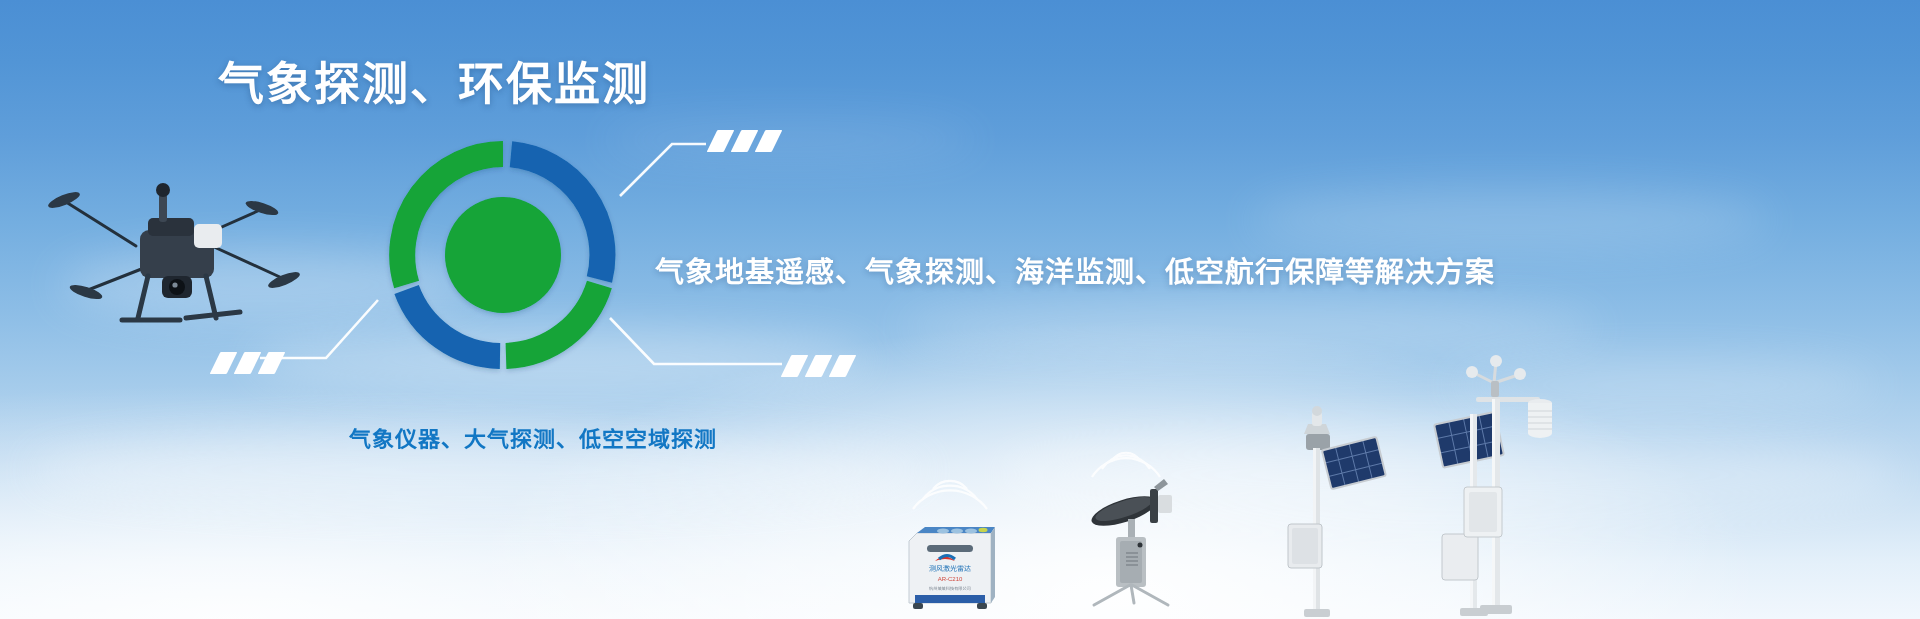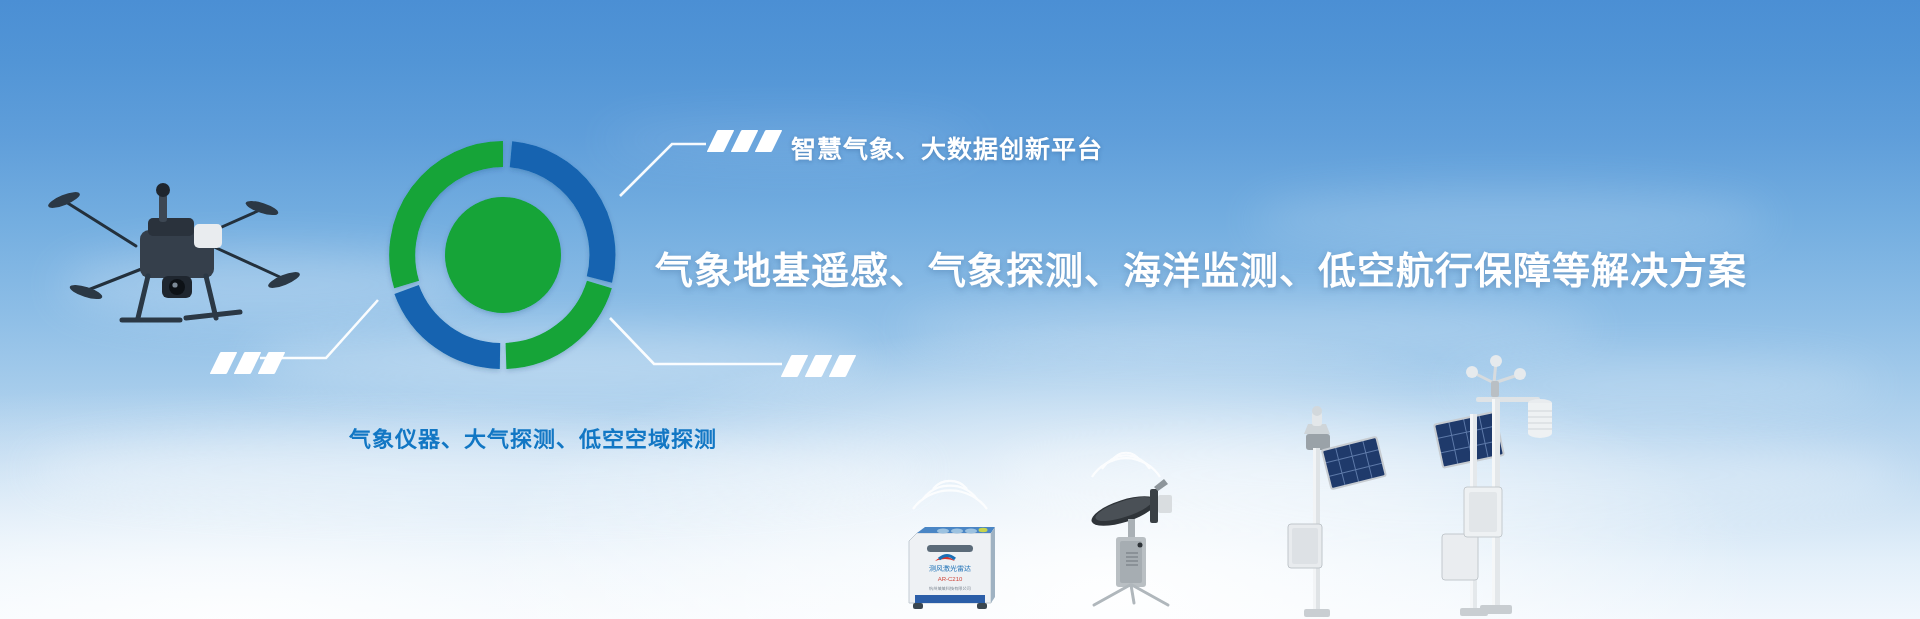--- a/index.html
+++ b/index.html
@@ -60,22 +60,22 @@
   .sl-bl{left:215px;top:352px;}
   .sl-br{left:786px;top:355px;}
 
   
   .callout-top{
     position:absolute;left:791px;top:129px;
     font-size:25px;font-weight:bold;color:#ffffff;letter-spacing:1px;
     text-shadow:0 1px 4px rgba(20,60,110,.30);white-space:nowrap;
   }
   .callout-main{
-    position:absolute;left:655px;top:240px;
-    font-size:38px;font-weight:bold;color:#ffffff;letter-spacing:1px;
+    position:absolute;left:655px;top:248px;
+    font-size:29px;font-weight:bold;color:#ffffff;letter-spacing:1px;
     text-shadow:0 2px 6px rgba(20,60,110,.28);white-space:nowrap;
   }
   .callout-bottom{
     position:absolute;left:349px;top:421px;
     font-size:22px;font-weight:bold;color:#1277c4;letter-spacing:1px;
     white-space:nowrap;
   }
 
   
   .drone{position:absolute;left:44px;top:150px;width:260px;height:190px;}
@@ -120,20 +120,21 @@
     <i></i>
       <i></i>
       <i></i>
   </div>
   <div class="slashes sl-br">
     <i></i>
       <i></i>
       <i></i>
   </div>
 
+  <div class="title">气象探测、环保监测</div>
 
   <div class="ring-wrap">
     <svg width="230" height="230" viewBox="0 0 230 230">
       <defs>
         <filter id="ringshadow" x="-30%" y="-30%" width="160%" height="160%">
           <feDropShadow dx="0" dy="2" stdDeviation="2.4" flood-color="#103a64" flood-opacity="0.22"></feDropShadow>
         </filter>
       </defs>
       <g filter="url(#ringshadow)">
 
@@ -143,21 +144,20 @@
 
         <path fill="none" stroke="#1364b0" stroke-width="26" d="M 123 14.3 A 101 101 0 0 1 211.4 139.5"></path>
 
         <path fill="none" stroke="#1364b0" stroke-width="26" d="M 18.6 149.5 A 101 101 0 0 0 112 215.9"></path>
 
         <circle cx="115" cy="115" r="58" fill="#13a438"></circle>
       </g>
     </svg>
   </div>
 
-  <div class="callout-top">智慧气象、大数据创新平台</div>
   <div class="callout-main">气象地基遥感、气象探测、海洋监测、低空航行保障等解决方案</div>
   <div class="callout-bottom">气象仪器、大气探测、低空空域探测</div>
 
   <svg class="drone" viewBox="0 0 260 190">
     <g stroke="#23303c" stroke-width="3" fill="none" stroke-linecap="round">
       <path d="M22 52 L92 96"></path>
       <path d="M238 128 L168 96"></path>
       <path d="M44 140 L100 118"></path>
       <path d="M216 60 L162 84"></path>
     </g>

